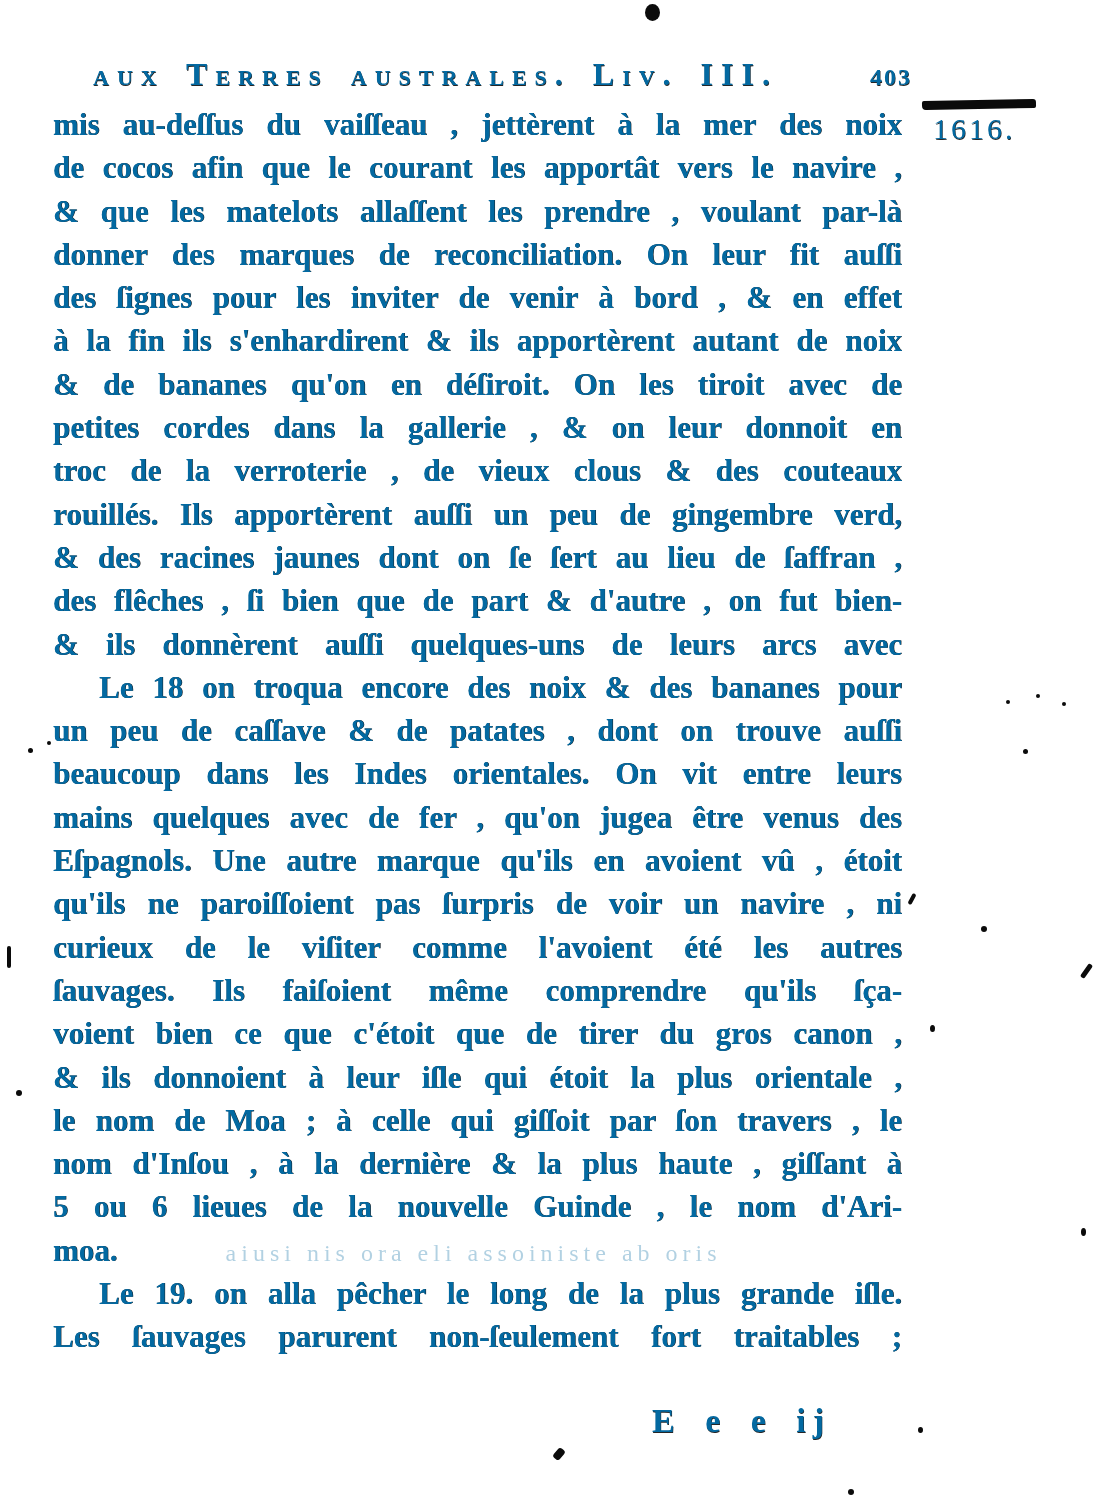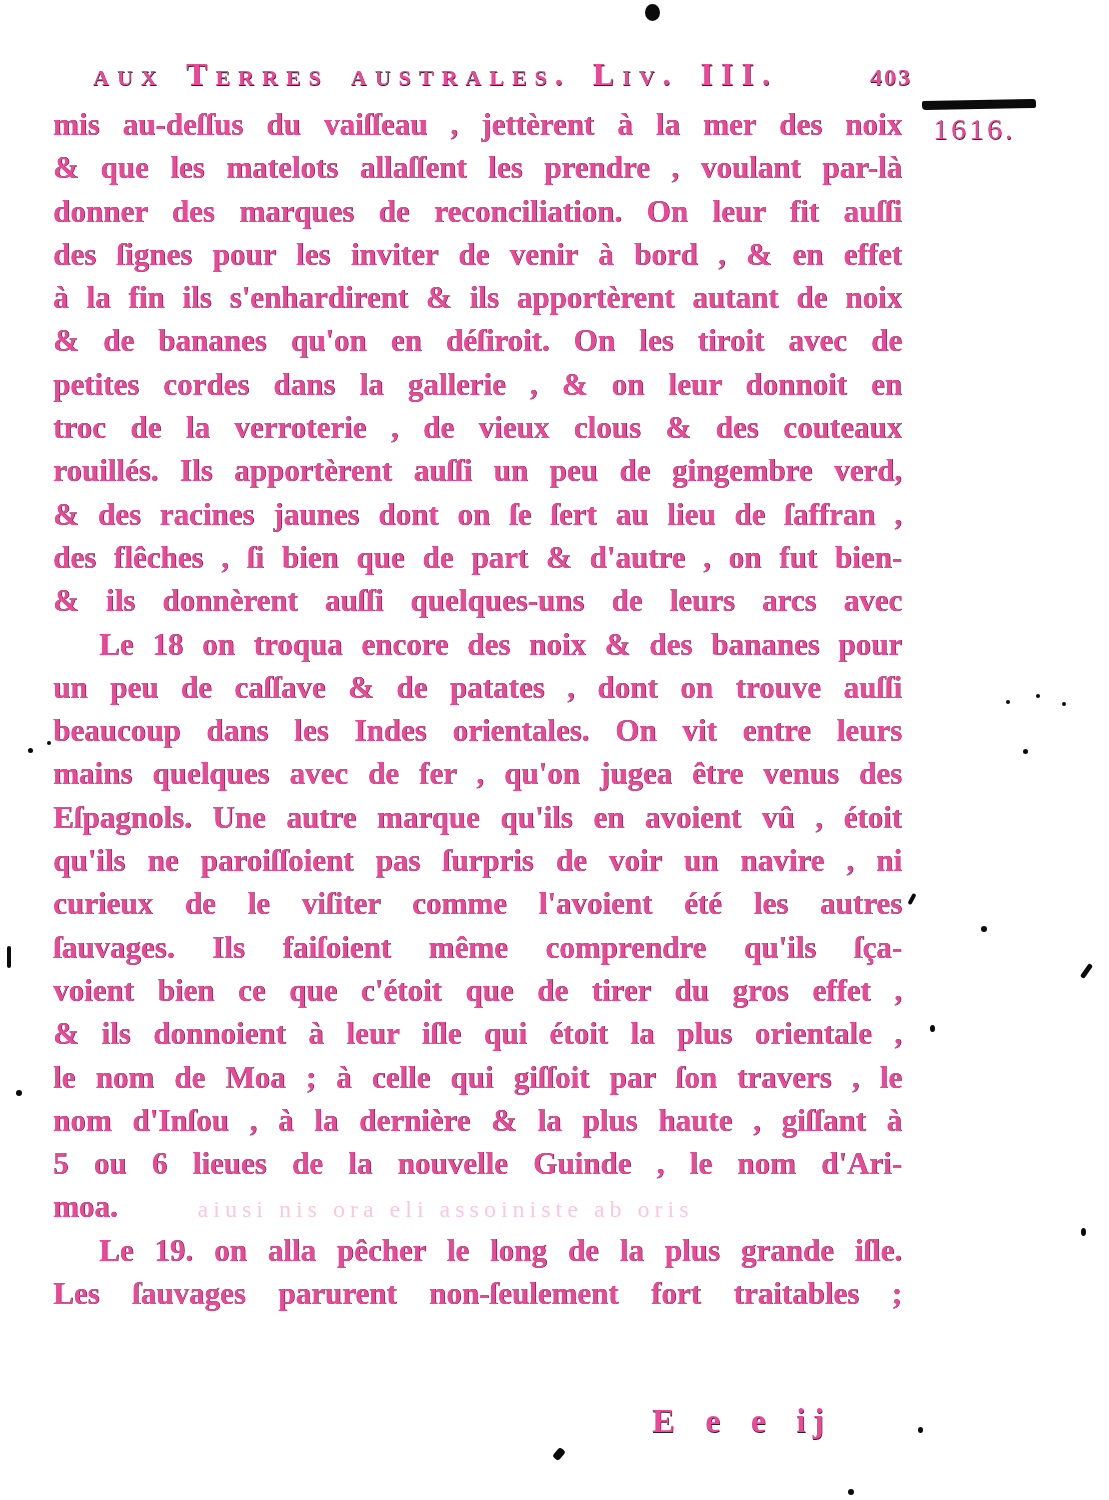--- a/index.html
+++ b/index.html
@@ -1,21 +1,21 @@
 <!DOCTYPE html>
 <html><head>
 <meta charset="utf-8">
 <style>
   html, body { margin: 0; padding: 0; background: #e8e8e8; }
   .page {
     position: relative;
     width: 1109px;
     height: 1500px;
     background: #ffffff;
-    color: #ec4899;
+    color: #0369a1;
     font-family: "Liberation Serif", serif;
     overflow: hidden;
     margin: 0 auto;
   }
   .header {
     position: absolute;
     left: 63px; top: 56px;
     width: 849px;
     display: flex;
     justify-content: space-between;
@@ -75,21 +75,21 @@
   .line.no-just::after { content: none; }
   .indent { text-indent: 46px; }
   .it { }
   .ghost {
     display: inline-block;
     opacity: 0.30;
     filter: blur(0.7px);
     font-size: 24px;
     font-weight: normal;
     letter-spacing: 5px;
-    margin-left: 80px;
+    margin-left: 108px;
     text-shadow: none;
   }
   .signature {
     position: absolute;
     left: 652px; top: 1402px;
     font-size: 34px;
     font-weight: bold;
     letter-spacing: 7px;
     word-spacing: 8px;
     text-shadow: 0.5px 0.5px 0.6px rgba(0,0,0,0.85);
@@ -108,40 +108,41 @@
   <div class="header">
     <span class="header-title">aux Terres australes. Liv. III.</span>
     <span class="page-number">403</span>
   </div>
 
   <div class="margin-rule"></div>
   <div class="margin-year">1616.</div>
 
   <div class="bodytext">
     <div class="line">mis au-deſſus du vaiſſeau , jettèrent à la mer des noix</div>
+    <div class="line">de cocos afin que le courant les apportât vers le navire ,</div>
     <div class="line">&amp; que les matelots allaſſent les prendre , voulant par-là</div>
     <div class="line">donner des marques de reconciliation. On leur fit auſſi</div>
     <div class="line">des ſignes pour les inviter de venir à bord , &amp; en effet</div>
     <div class="line">à la fin ils s'enhardirent &amp; ils apportèrent autant de noix</div>
     <div class="line">&amp; de bananes qu'on en déſiroit. On les tiroit avec de</div>
     <div class="line">petites cordes dans la gallerie , &amp; on leur donnoit en</div>
     <div class="line">troc de la verroterie , de vieux clous &amp; des couteaux</div>
     <div class="line">rouillés. Ils apportèrent auſſi un peu de gingembre verd,</div>
     <div class="line">&amp; des racines jaunes dont on ſe ſert au lieu de ſaffran ,</div>
     <div class="line">des flêches , ſi bien que de part &amp; d'autre , on fut bien-</div>
     <div class="line">&amp; ils donnèrent auſſi quelques-uns de leurs arcs avec</div>
     <div class="line indent">Le 18 on troqua encore des noix &amp; des bananes pour</div>
     <div class="line">un peu de caſſave &amp; de patates , dont on trouve auſſi</div>
     <div class="line">beaucoup dans les Indes orientales. On vit entre leurs</div>
     <div class="line">mains quelques avec de fer , qu'on jugea être venus des</div>
     <div class="line">Eſpagnols. Une autre marque qu'ils en avoient vû , étoit</div>
     <div class="line">qu'ils ne paroiſſoient pas ſurpris de voir un navire , ni</div>
     <div class="line">curieux de le viſiter comme l'avoient été les autres</div>
     <div class="line">ſauvages. Ils faiſoient même comprendre qu'ils ſça-</div>
-    <div class="line">voient bien ce que c'étoit que de tirer du gros effet ,</div>
+    <div class="line">voient bien ce que c'étoit que de tirer du gros canon ,</div>
     <div class="line">&amp; ils donnoient à leur iſle qui étoit la plus orientale ,</div>
     <div class="line"><span>le nom de </span><span class="it">Moa</span><span> ; à celle qui giſſoit par ſon travers , le</span></div>
     <div class="line"><span>nom d'</span><span class="it">Inſou</span><span> , à la dernière &amp; la plus haute , giſſant à</span></div>
     <div class="line"><span>5 ou 6 lieues de la nouvelle Guinde , le nom d'</span><span class="it">Ari-</span><span></span></div>
     <div class="line no-just"><span class="it">moa.</span><span class="ghost">aiusi nis ora eli assoiniste ab oris</span></div>
     <div class="line indent">Le 19. on alla pêcher le long de la plus grande iſle.</div>
     <div class="line">Les ſauvages parurent non-ſeulement fort traitables ;</div>
   </div>
 
   <div class="signature">E e e ij</div>

